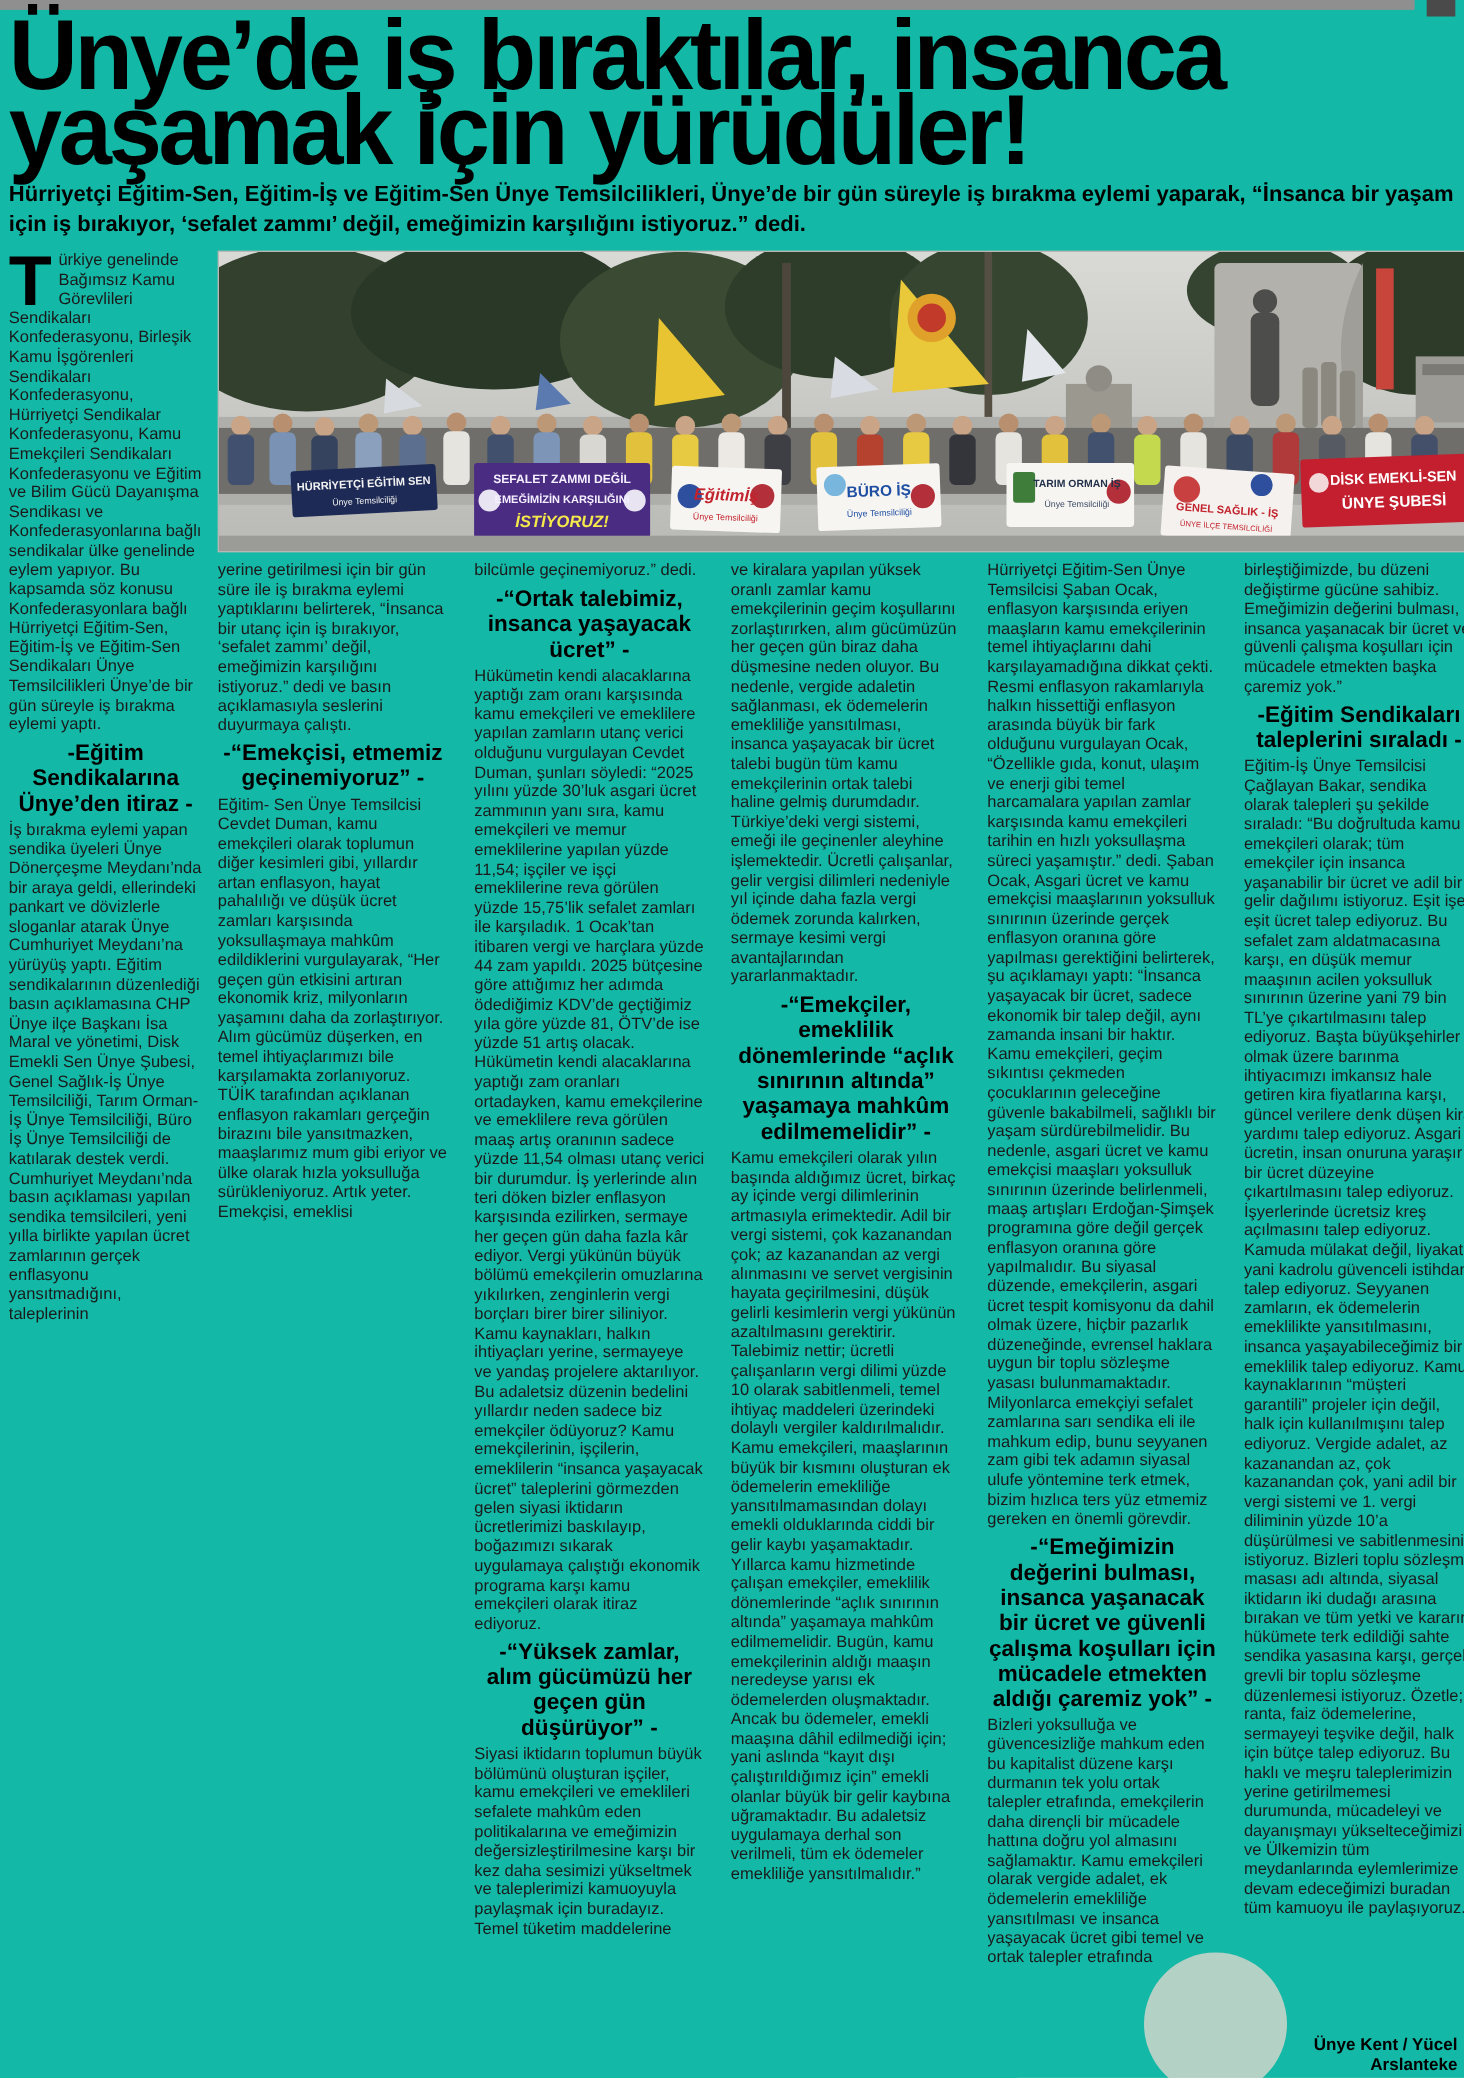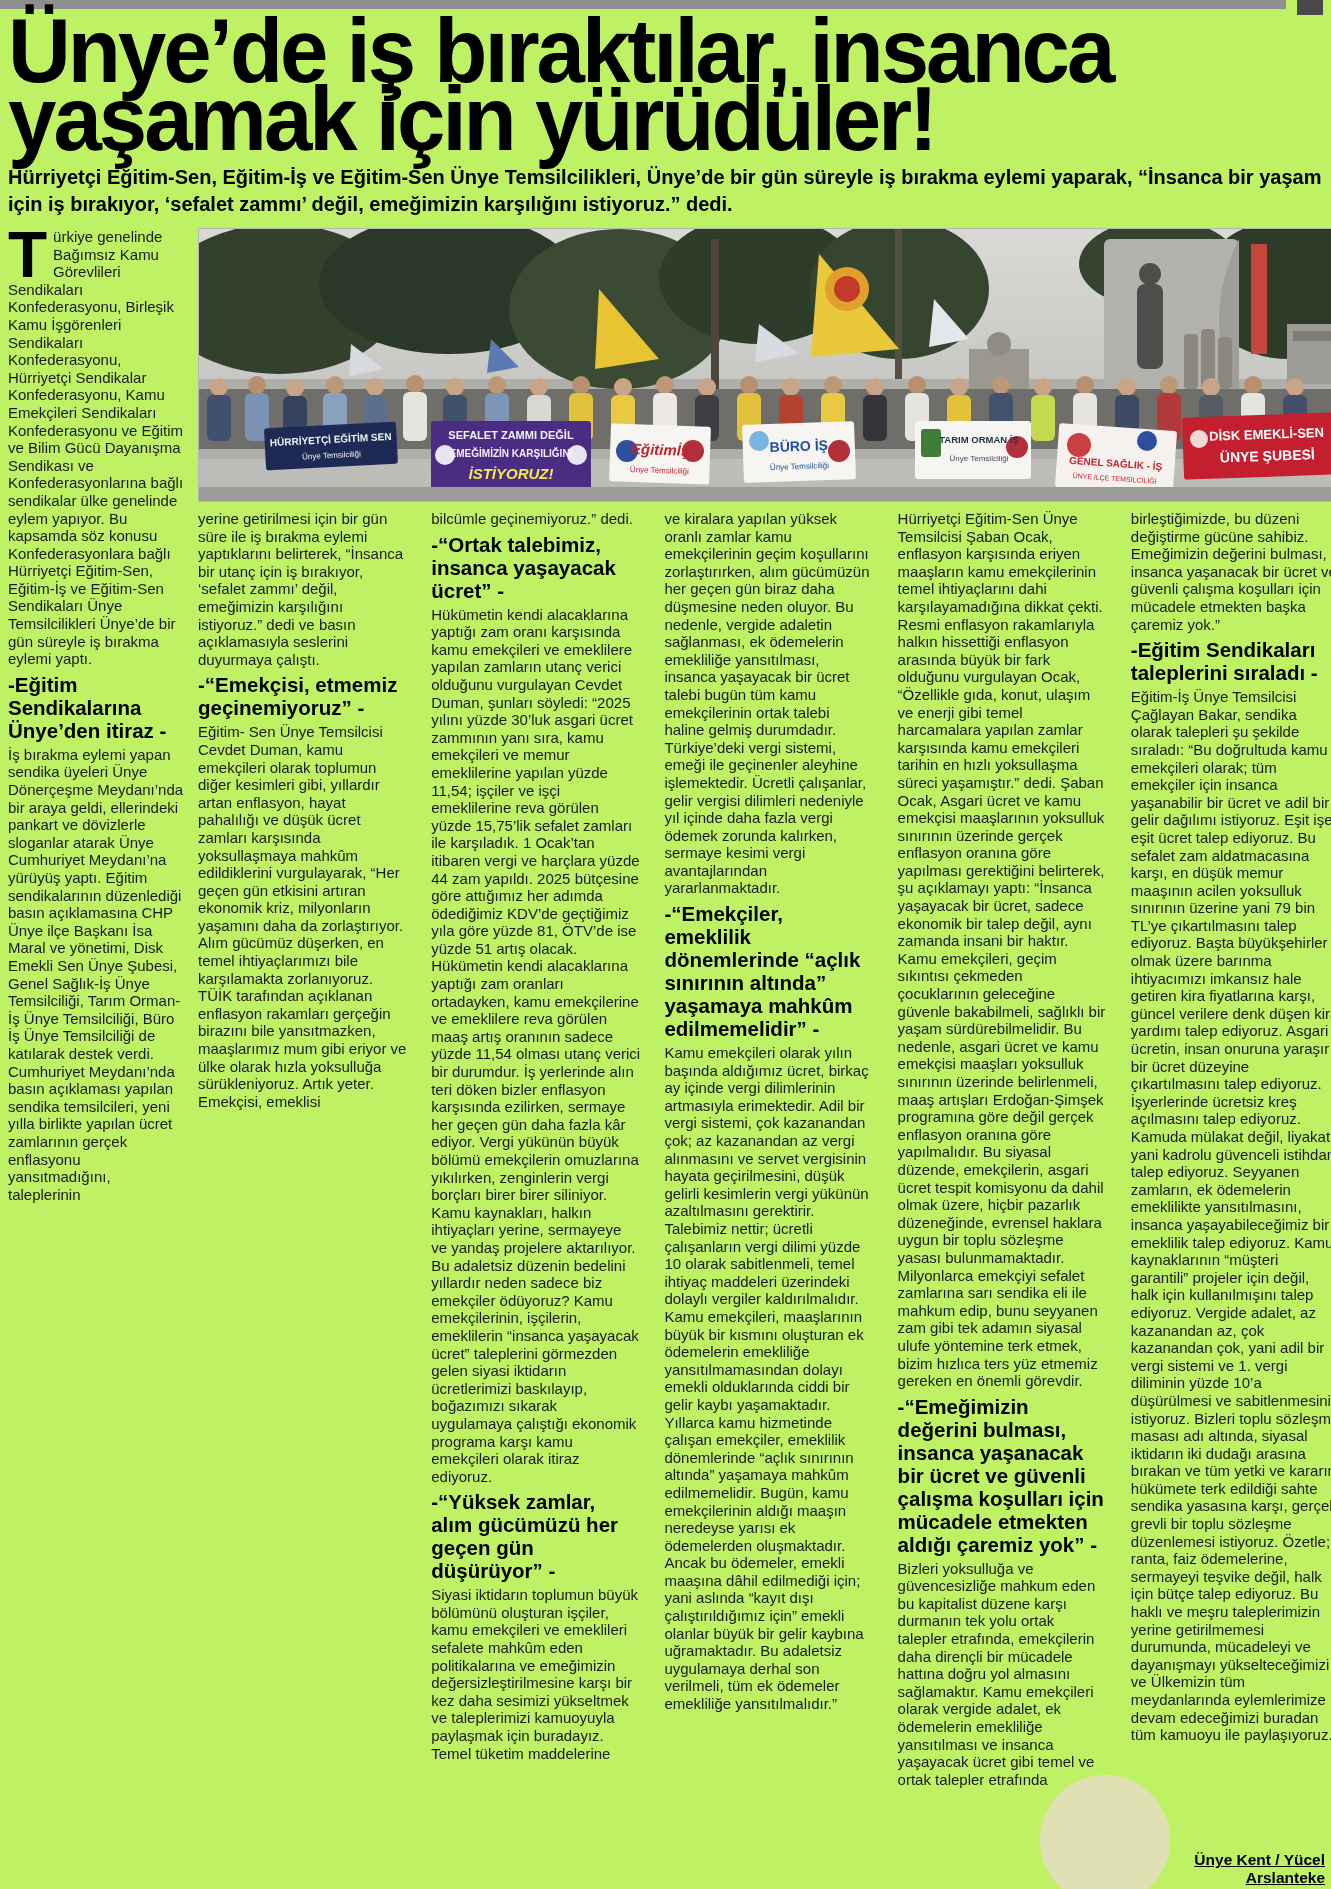--- a/index.html
+++ b/index.html
@@ -1,37 +1,37 @@
 <!DOCTYPE html>
 <html lang="tr"><head>
 <meta charset="utf-8">
 <style>
   html,body{margin:0;padding:0;background:#ffffff;}
-  .page{position:relative;width:1331px;height:1889px;overflow:hidden;background:#bef264;
+  .page{position:relative;width:1331px;height:1889px;overflow:hidden;background:#14b8a6;
         font-family:"Liberation Sans","DejaVu Sans",sans-serif;color:#1a1a1a;}
   .top-bar{position:absolute;top:0;left:0;width:1286px;height:9px;background:#8f8f8f;}
   .top-corner{position:absolute;top:0;left:1297px;width:26px;height:15px;background:#4a4a4a;}
   .head-wrap{padding:16px 8px 0 8px;}
   .headline{font-weight:bold;color:#000;font-size:87px;line-height:66px;letter-spacing:-3px;
             transform:scaleY(1.04);transform-origin:top left;}
   .headline div{white-space:nowrap;}
   .subhead{font-weight:bold;color:#000;font-size:20px;line-height:27px;margin:16px 0 10px 0;}
   .body-row{display:flex;gap:14px;padding:0 6px 0 8px;}
   .col1{width:176px;flex:none;font-size:15px;line-height:17.6px;}
   .main-area{flex:1;display:flex;flex-direction:column;}
   .photo-wrap{height:272px;border:1px solid #b5b5b2;overflow:hidden;background:#c7c8c4;}
   .cols{display:flex;gap:24px;height:1382px;overflow:hidden;margin-top:8px;}
   .col{flex:1;overflow:hidden;font-size:15px;line-height:17.6px;}
   .col p,.col1 p{margin:0 0 3px 0;}
-  .col-head{font-size:20.5px;font-weight:bold;text-align:left;line-height:23px;margin:5px 0 4px 0;color:#000;}
+  .col-head{font-size:20.5px;font-weight:bold;text-align:center;line-height:23px;margin:5px 0 4px 0;color:#000;}
   .dropcap{float:left;font-weight:bold;color:#000;font-size:64px;line-height:50px;padding:2px 6px 0 0;}
   .watermark{position:absolute;left:1040px;top:1775px;width:130px;height:130px;border-radius:50%;
              background:#ead9cf;opacity:.75;}
   .credit{position:absolute;right:6px;bottom:2px;width:190px;text-align:right;
-          font-weight:bold;font-size:15.5px;line-height:18px;color:#000;text-decoration:underline;}
+          font-weight:bold;font-size:15.5px;line-height:18px;color:#000;}
   svg text{font-family:"Liberation Sans","DejaVu Sans",sans-serif;}
 </style>
 </head>
 <body>
 
 <div class="page">
   <div class="top-bar"></div>
   <div class="top-corner"></div>
 
   <div class="head-wrap">

